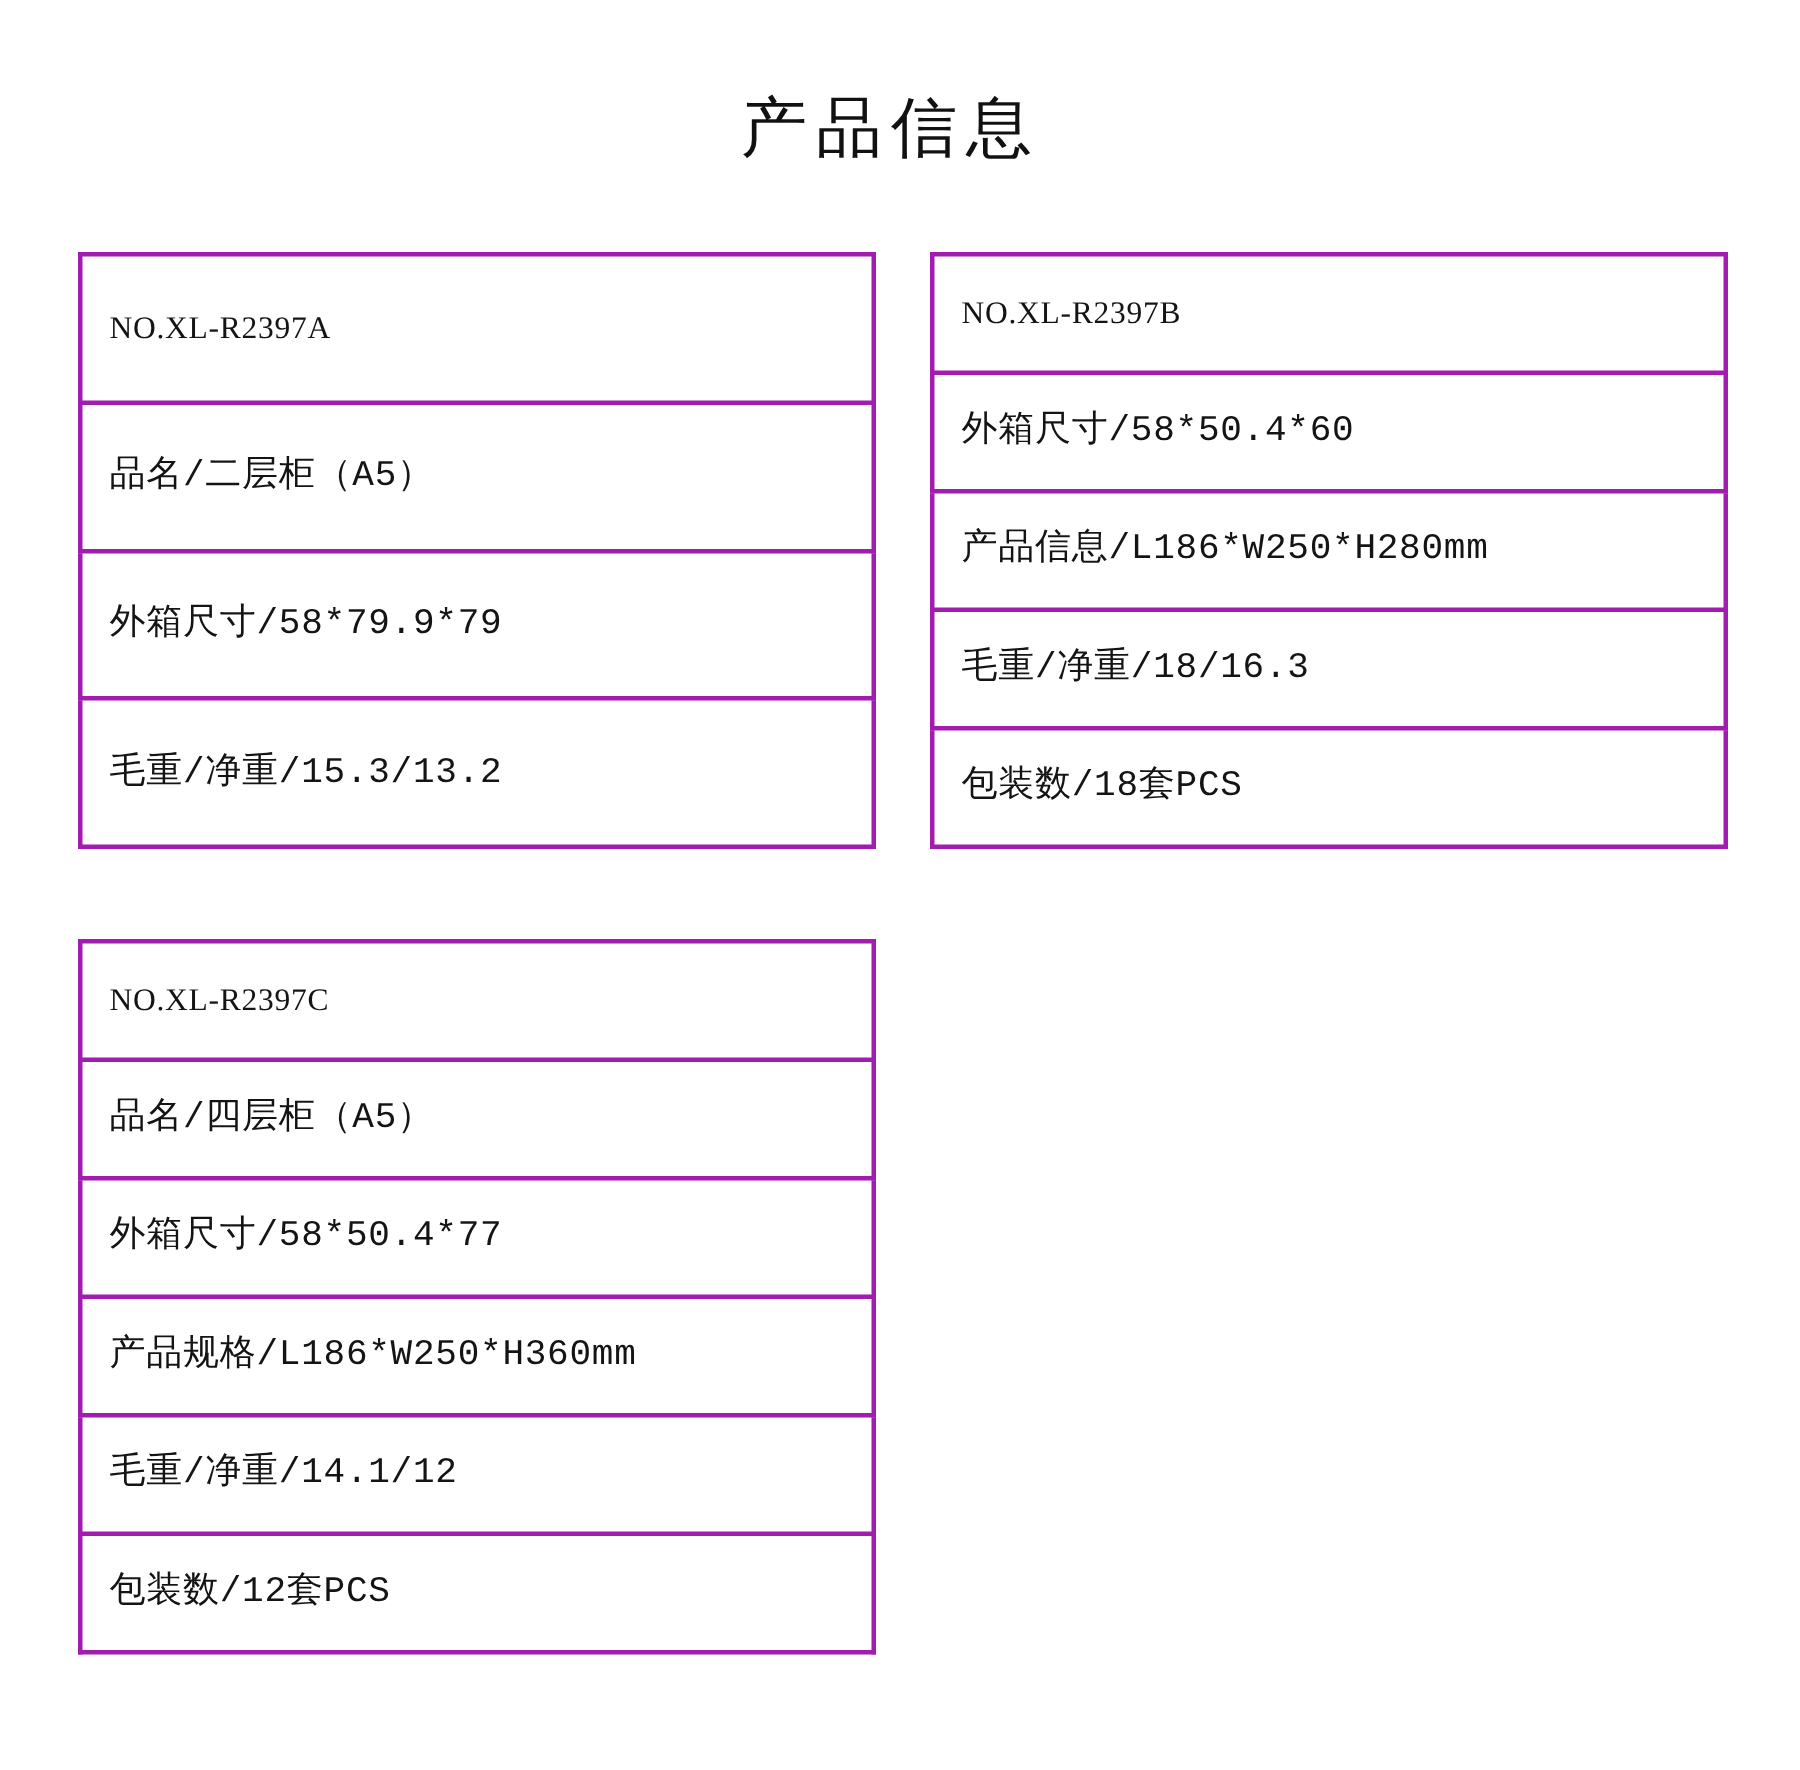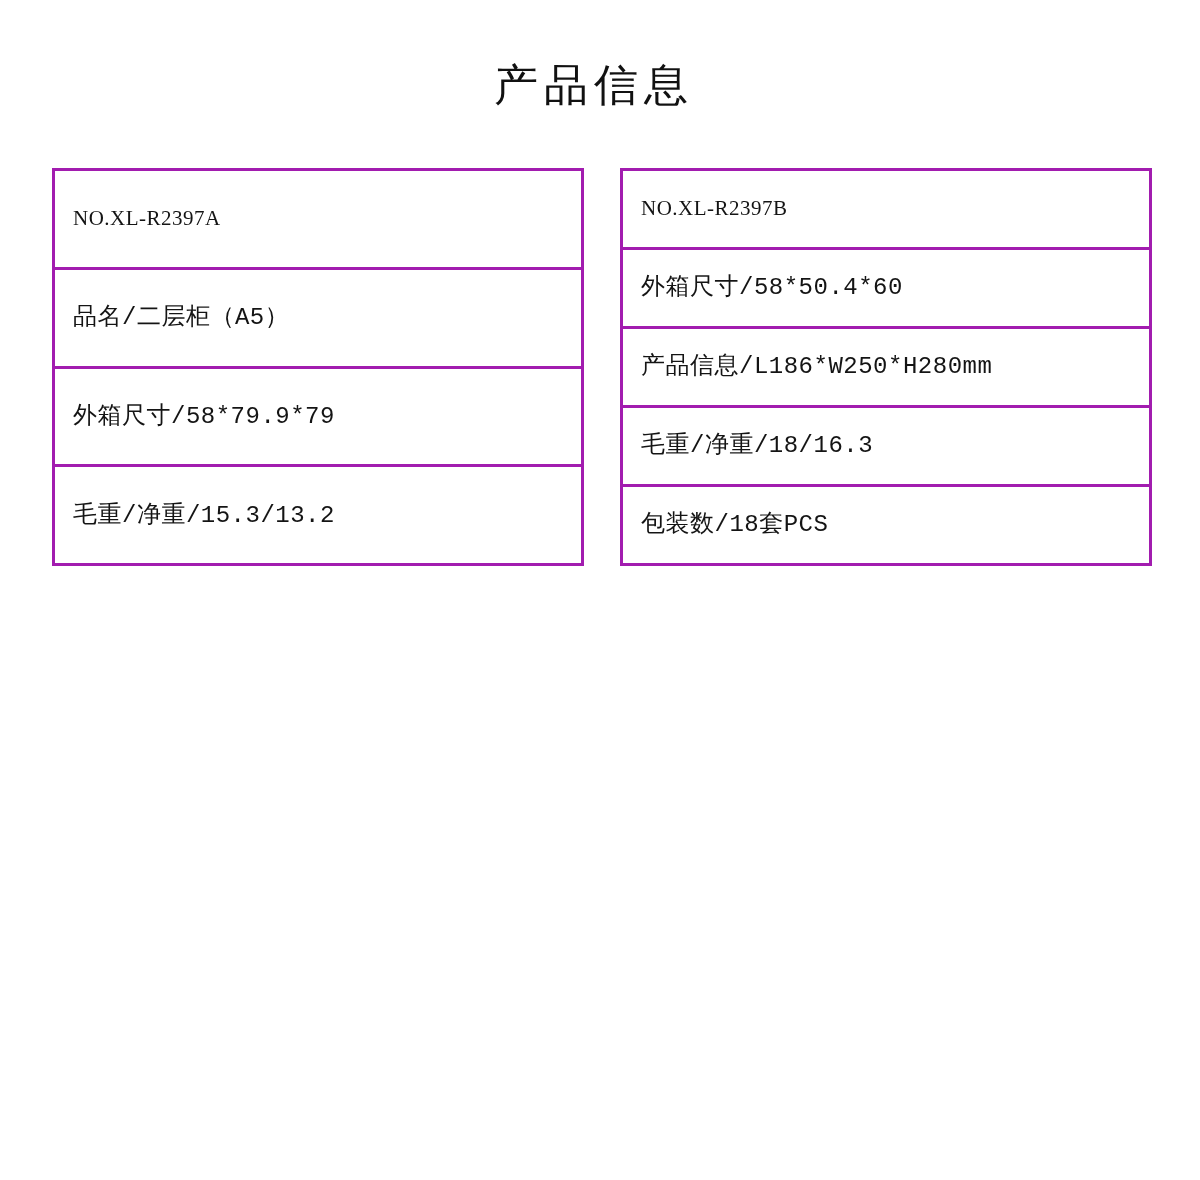--- a/index.html
+++ b/index.html
@@ -130,20 +130,42 @@
           <tr>
             <td class="row-cjk">包装数/18套PCS</td>
           </tr>
         </tbody>
       </table>
 
     </div>
 
     <div class="table-row-group table-block-second">
 
+      <table class="spec-table">
+        <tbody>
+          <tr>
+            <td class="row-code">NO.XL-R2397C</td>
+          </tr>
+          <tr>
+            <td class="row-cjk">品名/四层柜（A5）</td>
+          </tr>
+          <tr>
+            <td class="row-cjk">外箱尺寸/58*50.4*77</td>
+          </tr>
+          <tr>
+            <td class="row-cjk">产品规格/L186*W250*H360mm</td>
+          </tr>
+          <tr>
+            <td class="row-cjk">毛重/净重/14.1/12</td>
+          </tr>
+          <tr>
+            <td class="row-cjk">包装数/12套PCS</td>
+          </tr>
+        </tbody>
+      </table>
 
       <div class="placeholder-table"></div>
 
     </div>
 
   </div>
 
 </div>
 
 </body></html>

